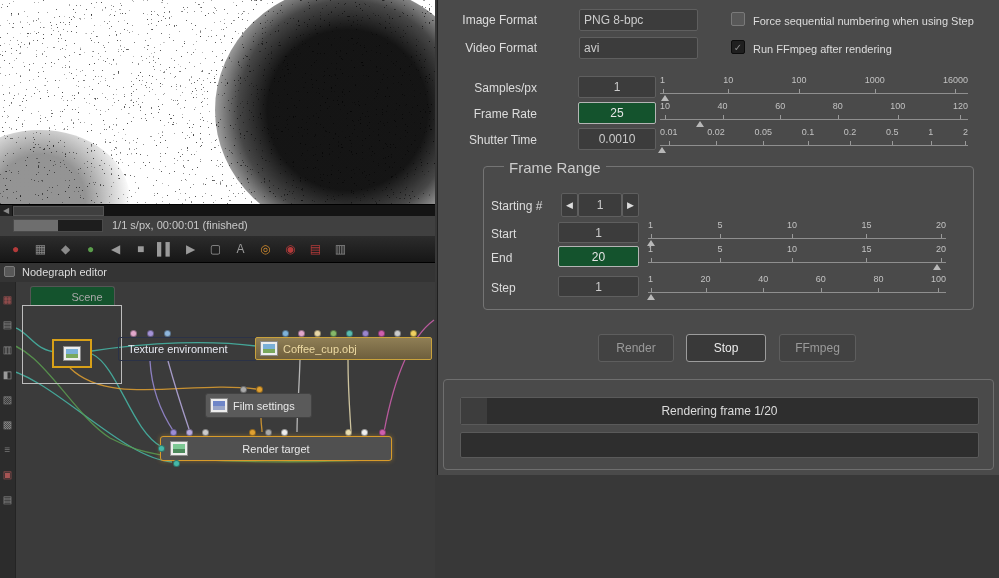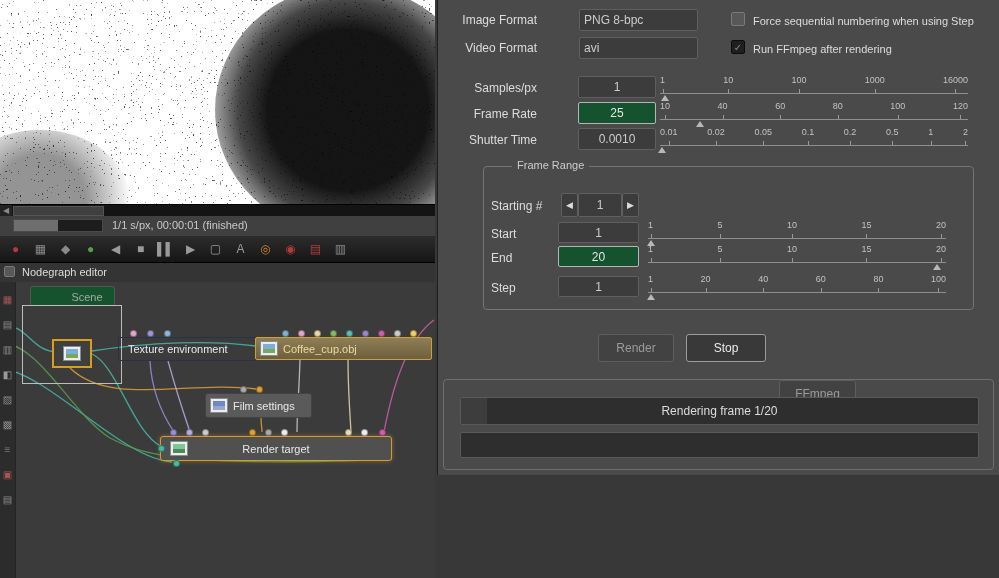--- a/index.html
+++ b/index.html
@@ -77,21 +77,21 @@
 
   .slider{position:absolute;height:22px;}
   .slider .ticks{display:flex;justify-content:space-between;font-size:9px;color:#c2c2c2;height:11px;}
   .slider .tick{position:relative;text-align:center;}
   .slider .tick::after{content:"";position:absolute;left:50%;bottom:-7px;width:1px;height:4px;background:#9a9a9a;}
   .slider .line{position:absolute;left:0;right:0;bottom:3px;border-top:1px solid #8f8f8f;}
   .slider .marker{position:absolute;bottom:-4px;transform:translateX(-50%);width:0;height:0;
                   border-left:4px solid transparent;border-right:4px solid transparent;border-bottom:6px solid #b8b8b8;}
 
   .frgroup{position:absolute;left:45px;top:166px;width:489px;height:142px;border:1px solid #747474;border-radius:4px;}
-  .frlegend{position:absolute;left:28px;top:-8px;background:#4a4a4a;padding:0 5px;color:#ccc;font-size:11px;}
+  .frlegend{position:absolute;left:20px;top:-8px;background:#4a4a4a;padding:0 5px;color:#ccc;font-size:15px;}
   .stepbtn{position:absolute;width:17px;height:24px;background:#3c3c3c;border:1px solid #5f5f5f;box-sizing:border-box;
            color:#ddd;font-size:9px;display:flex;align-items:center;justify-content:center;border-radius:2px;}
 
   .btn{position:absolute;background:#424242;border:1px solid #5e5e5e;border-radius:3px;color:#9a9a9a;font-size:12px;
        display:flex;align-items:center;justify-content:center;box-sizing:border-box;}
   .btn.primary{background:#393939;border-color:#9c9c9c;color:#ececec;}
 
   .pbox{position:absolute;left:5px;top:379px;width:551px;height:91px;border:1px solid #6e6e6e;border-radius:4px;box-sizing:border-box;}
   .pbar{position:absolute;left:16px;width:519px;background:#2e2e2e;border:1px solid #5a5a5a;border-radius:2px;box-sizing:border-box;
         color:#ddd;font-size:12px;display:flex;align-items:center;justify-content:center;overflow:hidden;}
@@ -352,21 +352,21 @@
         <span class="tick">60</span>
         <span class="tick">80</span>
         <span class="tick">100</span>
       </div>
       <div class="line"></div>
       <span class="marker" style="left: 1%;"></span>
     </div>
 
     <div class="btn" style="left:160px;top:334px;width:76px;height:28px;">Render</div>
     <div class="btn primary" style="left:248px;top:334px;width:80px;height:28px;text-align:center;">Stop</div>
-    <div class="btn" style="left:341px;top:334px;width:77px;height:28px;margin-top:46px;">FFmpeg</div>
+    <div class="btn" style="left:341px;top:334px;width:77px;height:28px;">FFmpeg</div>
 
     <div class="pbox">
       <div class="pbar" style="top:17px;height:28px;">
         <div class="fill" style="width: 5%;"></div>
         <span>Rendering frame 1/20</span>
       </div>
       <div class="pbar" style="top:52px;height:26px;">
         <div class="fill" style="width: 0%;"></div>
       </div>
     </div>

